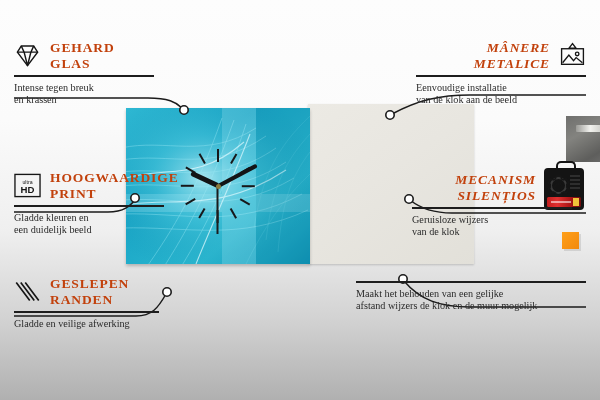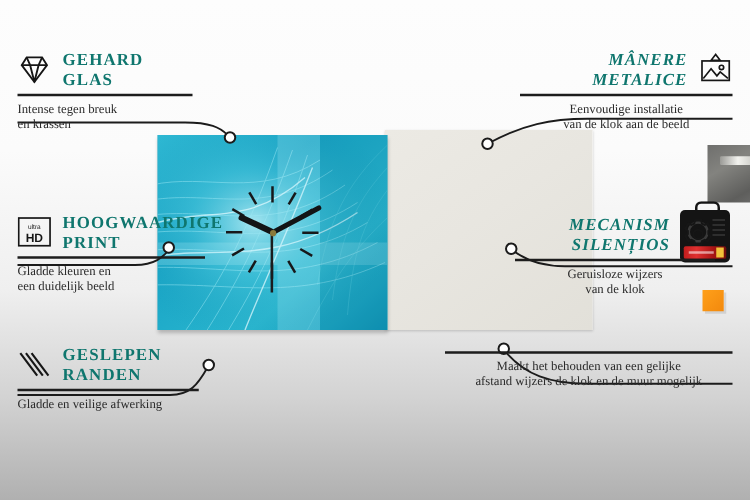--- a/index.html
+++ b/index.html
@@ -72,26 +72,26 @@
   .hand.minute{width:3.8px;height:44px;margin-left:-1.9px;margin-top:-44px;border-radius:2px;}
   .hand.second{width:1.5px;height:48px;margin-left:-0.75px;margin-top:-48px;background:#1b1c1e;}
   .hub{position:absolute;left:50%;top:50%;width:5px;height:5px;margin:-2.5px 0 0 -2.5px;border-radius:50%;background:#8a7a3c;}
 
   
   .callout{position:absolute;}
   .callout .head{display:flex;align-items:center;gap:9px;}
   .callout.right .head{justify-content:flex-end;font-style:italic;}
   .title{
     font-size:13.5px;letter-spacing:.9px;line-height:15.5px;
-    color:#0f766e;font-weight:700;text-transform:uppercase;
+    color:#c2410c;font-weight:700;text-transform:uppercase;
   }
   .callout.right .title{text-align:right;}
   .rule{height:1.5px;background:#1d1d1d;margin:4px 0 5px;}
   .desc{font-size:10.2px;line-height:12.4px;color:#2b2b2b;}
-  .callout.right .desc{text-align:center;}
+  .callout.right .desc{text-align:left;}
   .ic{width:27px;height:27px;flex:0 0 27px;display:block;}
   .ic svg{display:block;width:27px;height:27px;}
 </style>
 </head>
 <body>
 
 <div class="stage">
 
   <div class="product">
 

